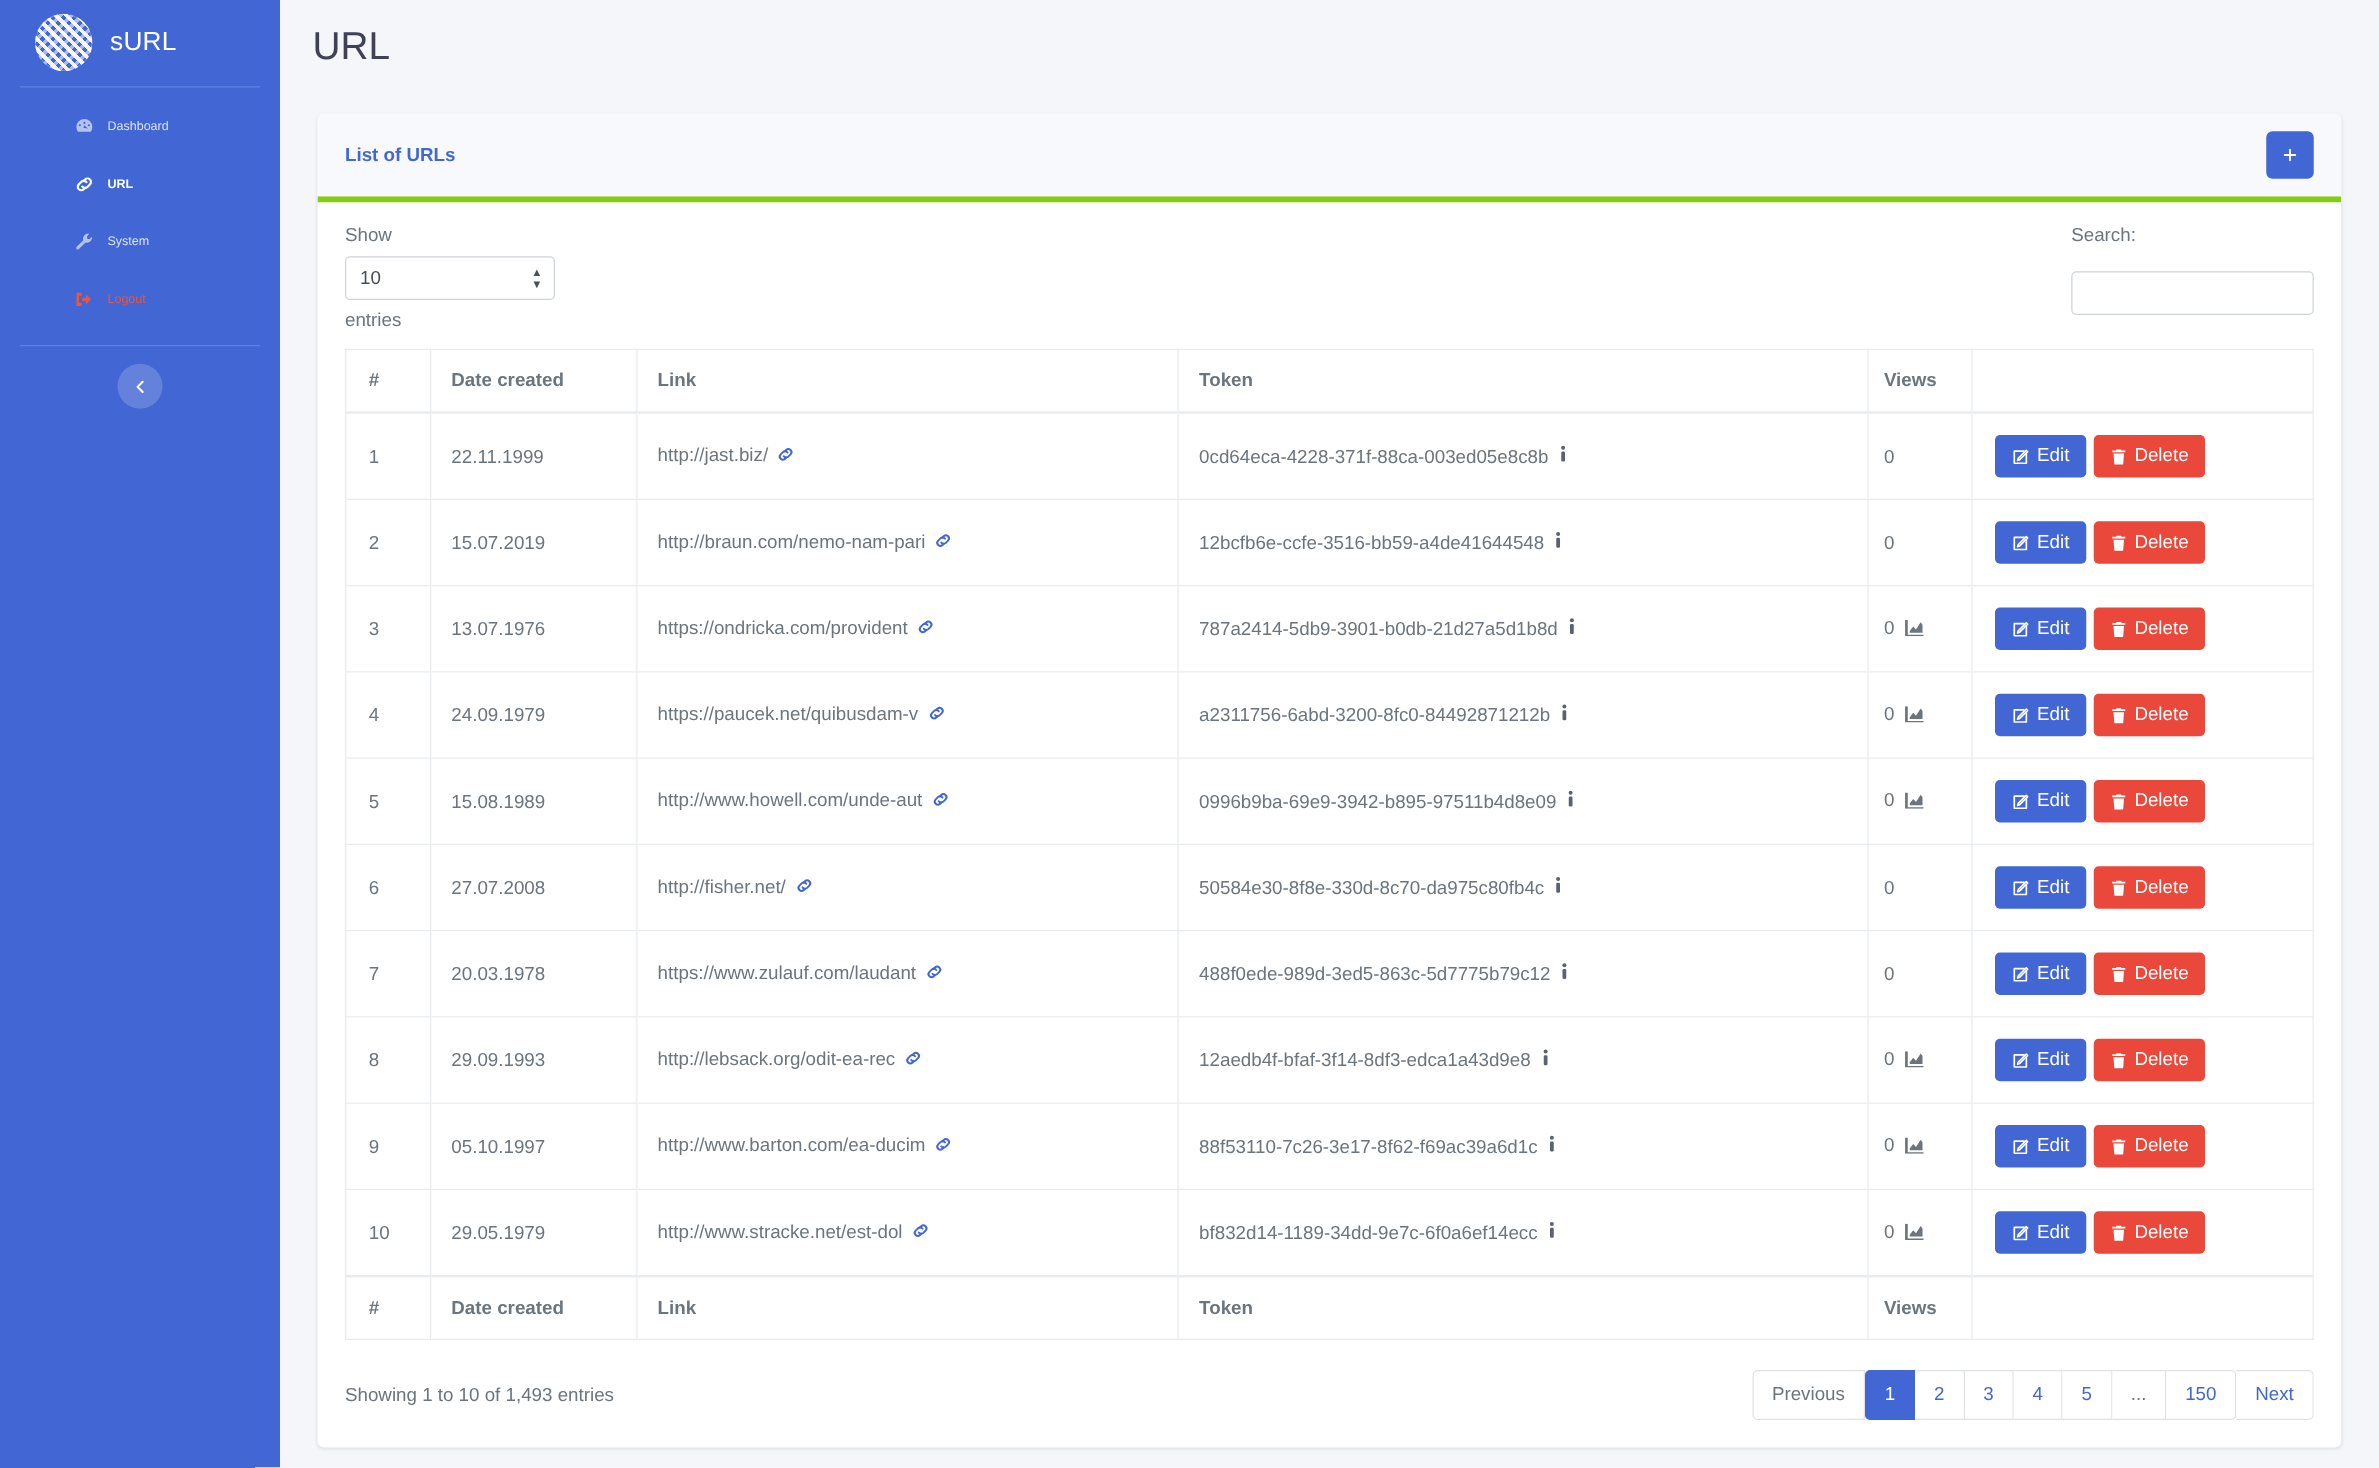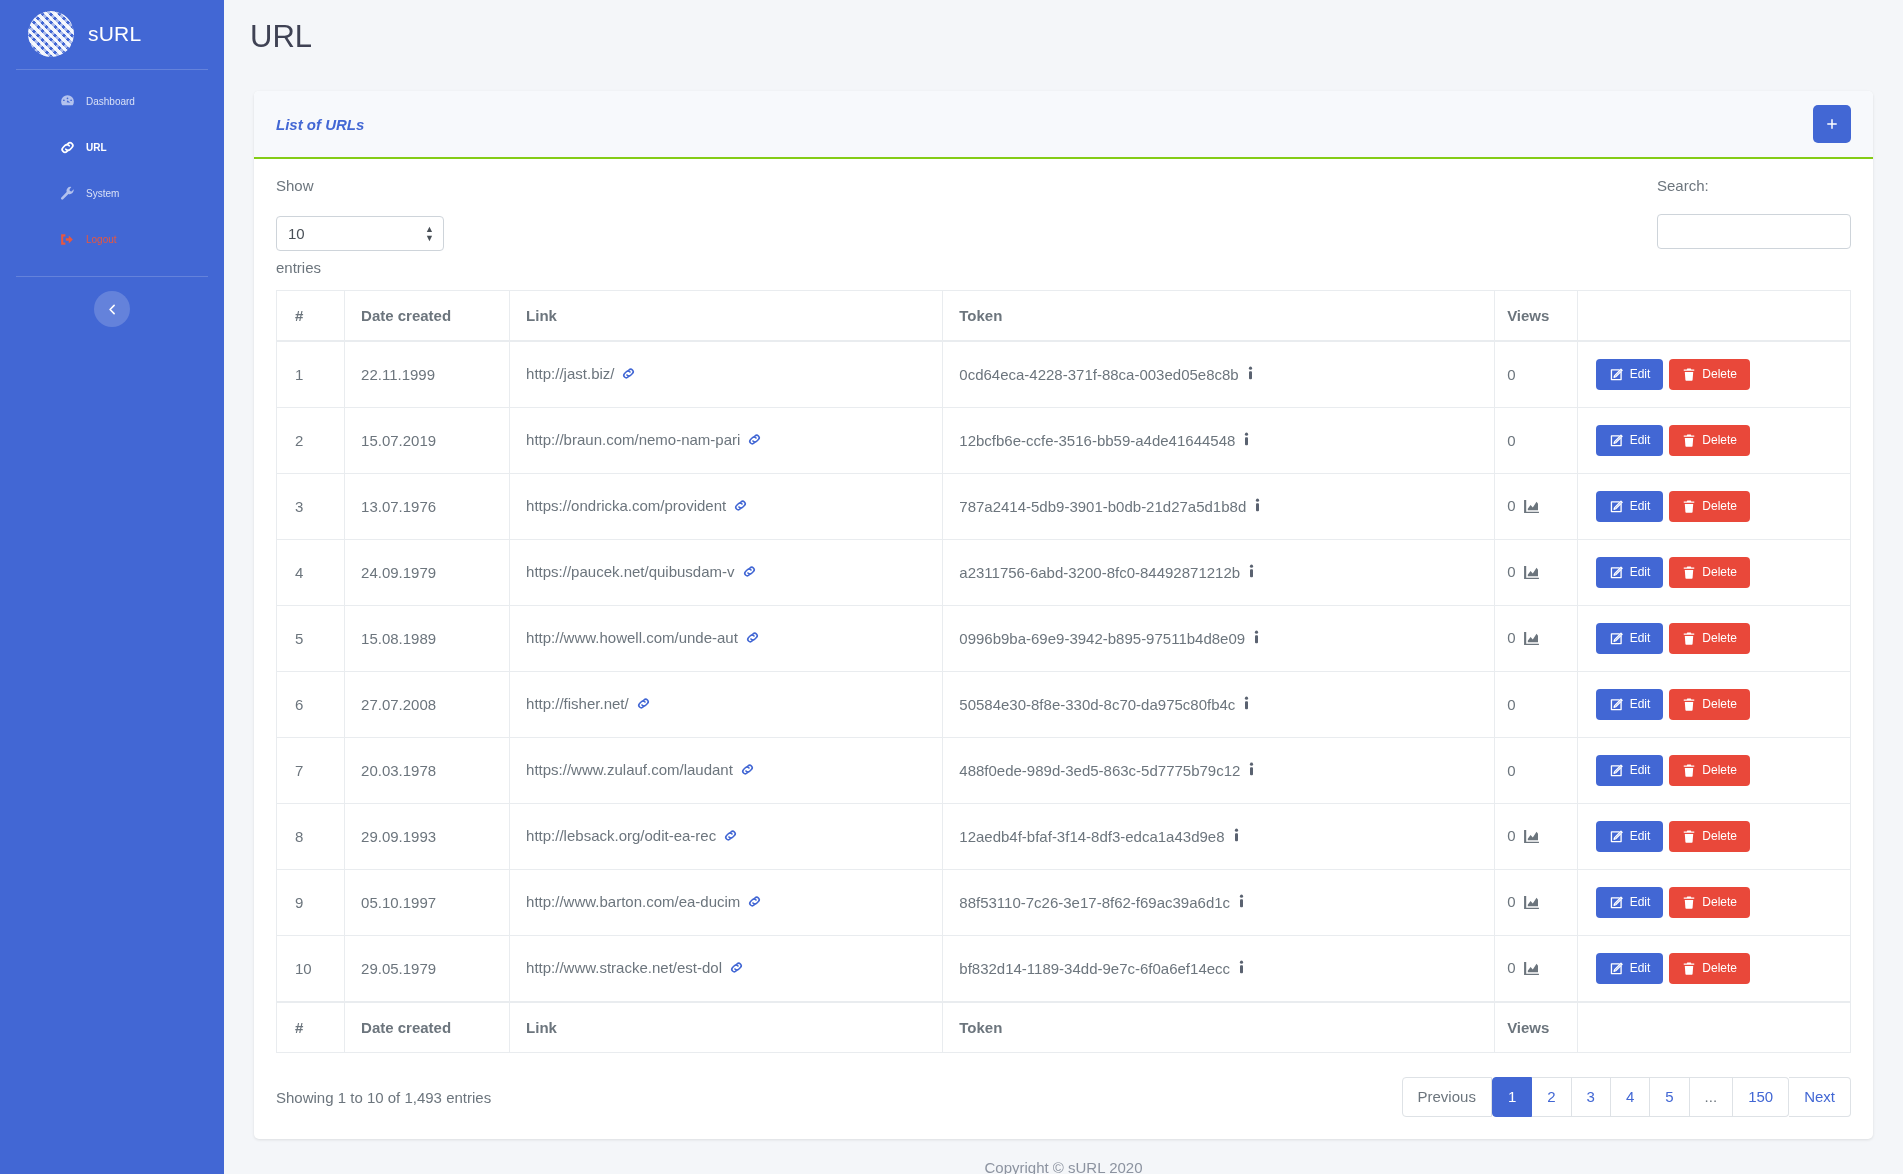--- a/index.html
+++ b/index.html
@@ -61,38 +61,37 @@
   }
   .content { padding: 36px 30px 0 30px; }
 
   .card {
     background: #fff; border-radius: 5px;
     box-shadow: 0 1px 3px rgba(0,0,0,.10);
   }
   .card-header {
     display: flex; align-items: center; justify-content: space-between;
     background: #f7f9fc;
-    border-bottom: 2px solid #84cc16;
+    border-bottom: 5px solid #84cc16;
     padding: 14px 22px 14px 22px;
     border-radius: 5px 5px 0 0;
     min-height: 68px;
-    font-style: italic;
   }
   .card-title { font-size: 15px; font-weight: bold; color: #4267d4; }
   .add-btn {
     width: 38px; height: 38px; border-radius: 5px;
     background: #4267d4; color: #fff; border: none;
     font-size: 18px; line-height: 1; cursor: pointer;
     display: flex; align-items: center; justify-content: center;
   }
   .card-body { padding: 18px 22px 22px 22px; }
 
   .controls { display: flex; justify-content: space-between; align-items: flex-start; }
   .show-block { font-size: 15px; color: #6c757d; }
-  .show-label { display: block; margin-bottom: 22px; }
+  .show-label { display: block; margin-bottom: 8px; }
   .entries-select {
     width: 168px; height: 35px;
     border: 1px solid #ced4da; border-radius: 4px;
     background: #fff; color: #495057; font-size: 15px;
     padding: 0 28px 0 11px;
     font-family: "Liberation Sans", sans-serif;
     appearance: none; -webkit-appearance: none;
     cursor: pointer;
   }
   .select-wrap { position: relative; display: inline-block; }
@@ -143,21 +142,21 @@
   .link-text { color: #6c757d; }
   .link-icon { color: #4267d4; margin-left: 7px; display: inline-block; vertical-align: -2px; }
   .info-icon { color: #5a6270; margin-left: 9px; display: inline-block; vertical-align: -1px; font-weight: bold; }
   .chart-icon { color: #6c757d; margin-left: 9px; display: inline-block; vertical-align: -2px; }
   td.cell-views { padding-left: 12px !important; white-space: nowrap; }
 
   .actions { display: flex; gap: 6px; padding-left: 6px; }
   .btn {
     display: inline-flex; align-items: center; gap: 6px;
     border: none; border-radius: 4px;
-    color: #fff; font-size: 12px; cursor: pointer;
+    color: #fff; font-size: 15px; cursor: pointer;
     padding: 8px 13px; line-height: 1.2;
     font-family: "Liberation Sans", sans-serif;
   }
   .btn-edit { background: #4267d4; }
   .btn-delete { background: #e9483a; }
   .btn svg { display: block; }
 
   
   .table-foot {
     display: flex; align-items: center; justify-content: space-between;

